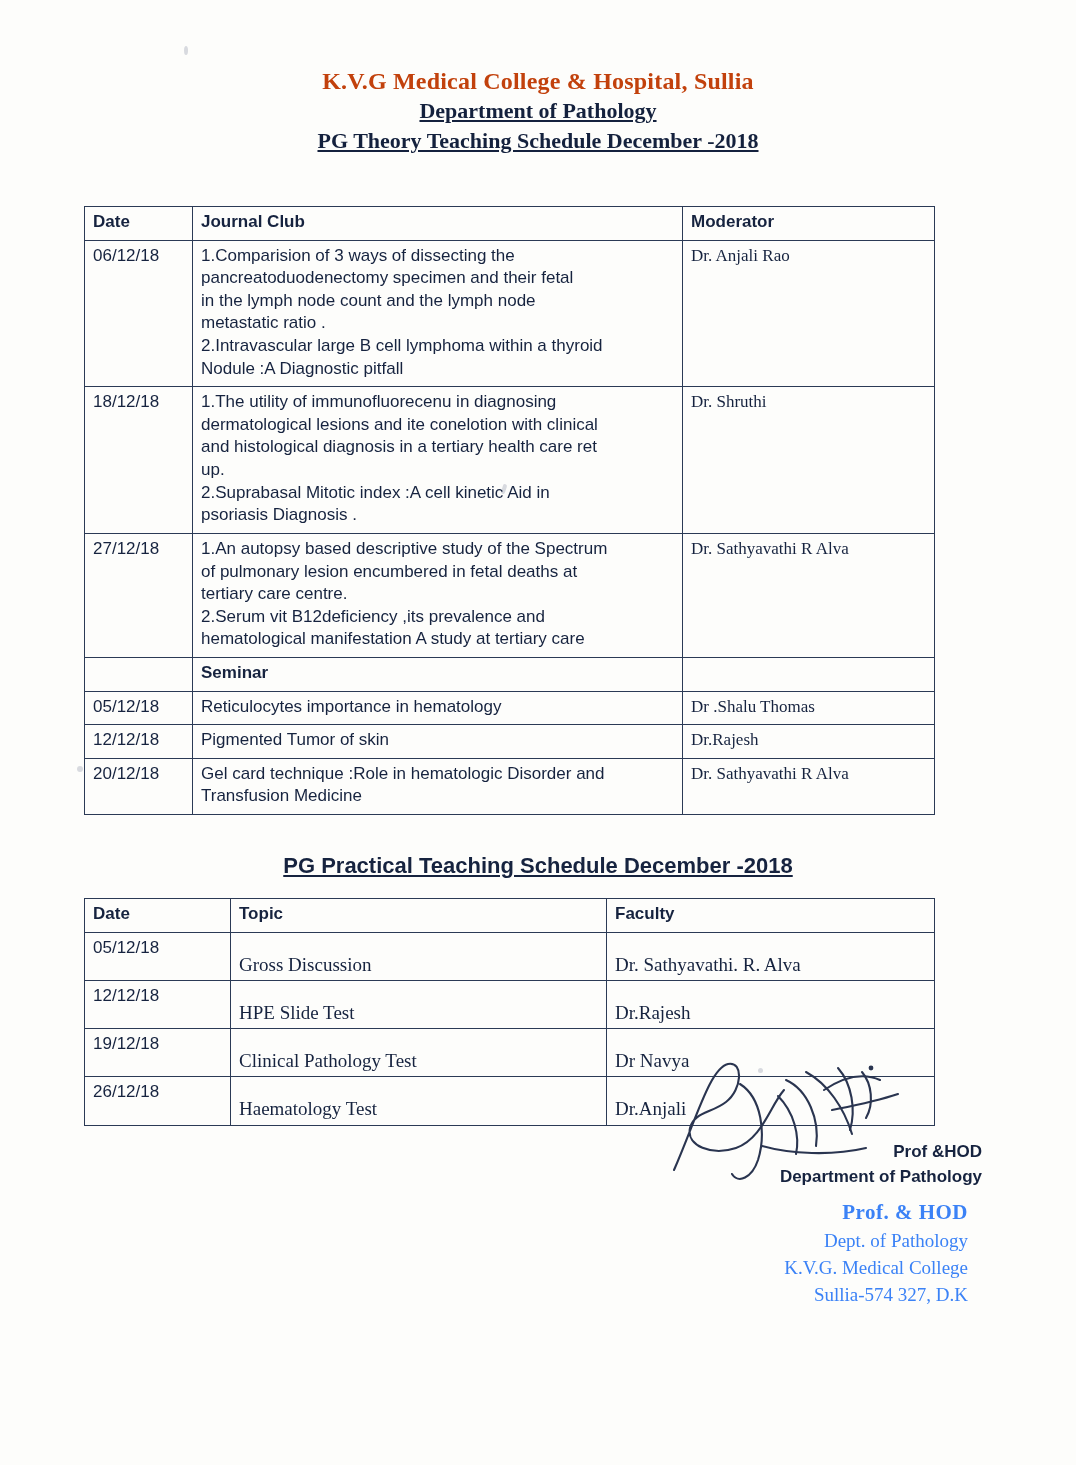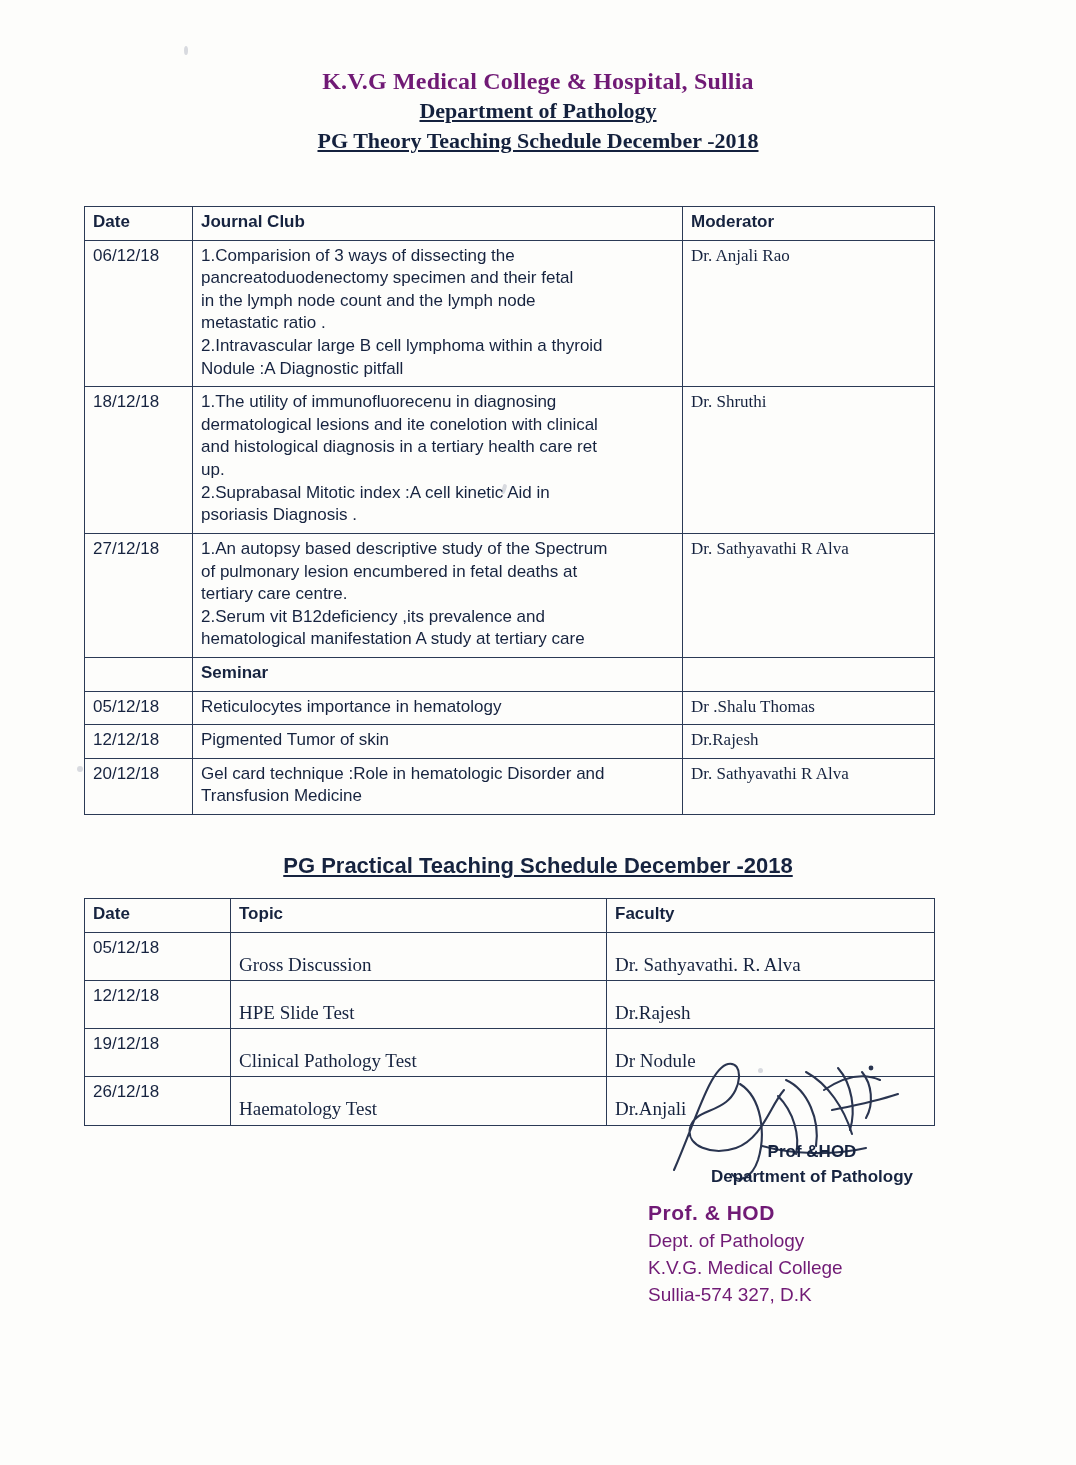--- a/index.html
+++ b/index.html
@@ -28,21 +28,21 @@
     opacity: .55;
   }
   .header {
     text-align: center;
     padding-top: 68px;
   }
   .header .line1 {
     font-family: "Liberation Serif", serif;
     font-weight: bold;
     font-size: 24px;
-    color: #701a75;
+    color: #c2410c;
     letter-spacing: .2px;
   }
   .header .line2 {
     font-family: "Liberation Serif", serif;
     font-weight: bold;
     font-size: 22px;
     color: #14213d;
     text-decoration: underline;
     margin-top: 3px;
   }
@@ -141,37 +141,37 @@
     padding-top: 4px;
     padding-bottom: 4px;
   }
   #practical-table th.hdr-cell { font-family: "Liberation Sans", sans-serif; }
 
   .sign-block {
     position: absolute;
     right: 94px;
     top: 1140px;
     width: 340px;
-    text-align: center;
+    text-align: right;
   }
   .sign-line {
     font-family: "Liberation Sans", sans-serif;
     font-weight: bold;
     font-size: 17px;
     color: #16233f;
     line-height: 1.45;
   }
   .stamp {
     position: absolute;
     right: 108px;
     top: 1198px;
     width: 320px;
-    text-align: left;
-    color: #701a75;
-    font-family: Liberation Sans, sans-serif;
+    text-align: right;
+    color: #3b82f6;
+    font-family: Liberation Serif, serif;
     line-height: 1.42;
   }
   .stamp .s1 { font-size: 21px; font-weight: bold; letter-spacing: .5px; }
   .stamp .s2 { font-size: 19px; }
   .stamp .s3 { font-size: 19px; }
   .stamp .s4 { font-size: 19px; }
 
   .signature {
     position: absolute;
     right: 150px;
@@ -298,21 +298,21 @@
         <td class="mod-cell">Dr. Sathyavathi. R. Alva</td>
       </tr>
       <tr>
         <td class="date-cell">12/12/18</td>
         <td class="body-cell">HPE Slide Test</td>
         <td class="mod-cell">Dr.Rajesh</td>
       </tr>
       <tr>
         <td class="date-cell">19/12/18</td>
         <td class="body-cell">Clinical Pathology Test</td>
-        <td class="mod-cell">Dr Nodule</td>
+        <td class="mod-cell">Dr Navya</td>
       </tr>
       <tr>
         <td class="date-cell">26/12/18</td>
         <td class="body-cell"> Haematology Test</td>
         <td class="mod-cell">Dr.Anjali</td>
       </tr>
     </tbody>
   </table>
 
   <svg class="signature" viewBox="0 0 260 140">

